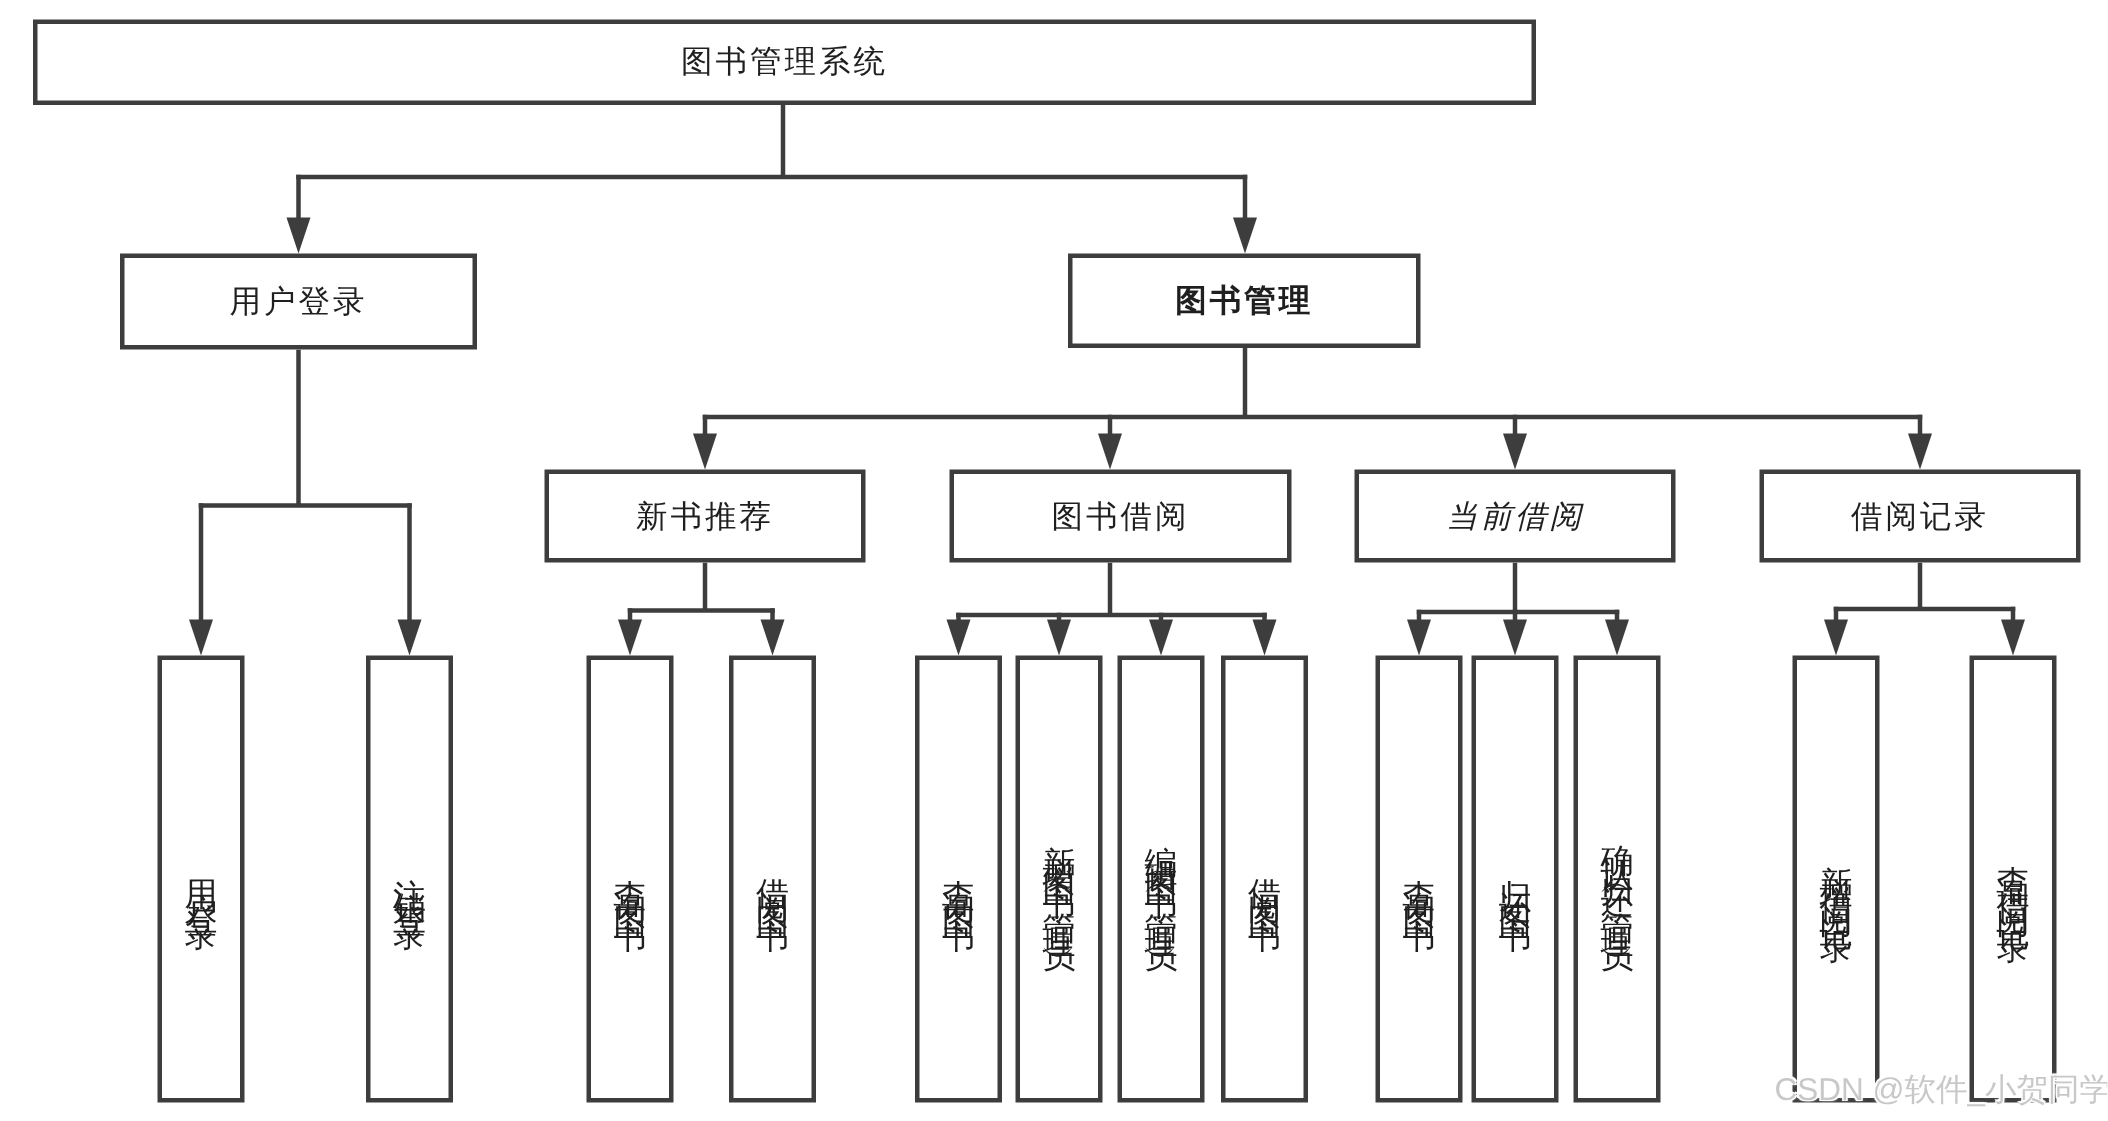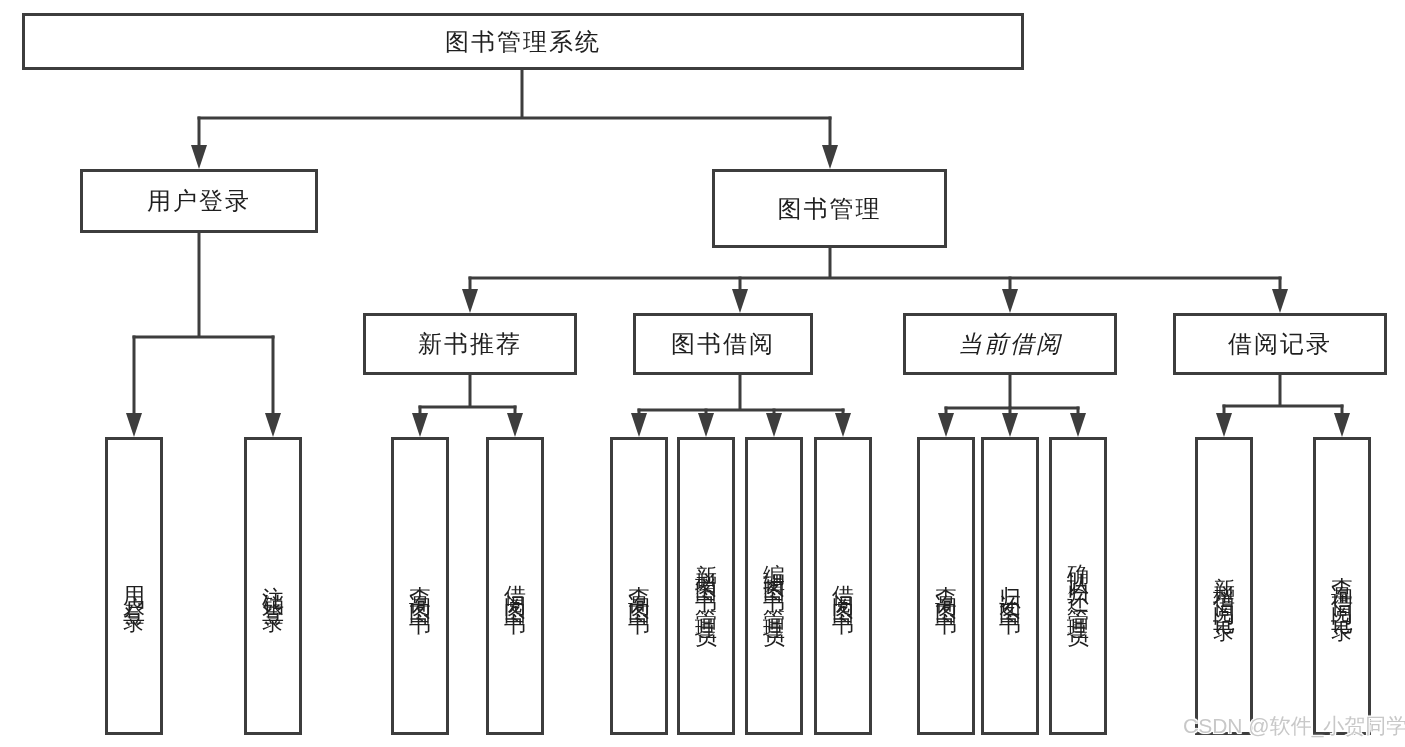--- a/index.html
+++ b/index.html
@@ -26,21 +26,21 @@
     box-sizing: border-box;
     background: #ffffff;
     border: 3px solid #3d3d3d;
     display: flex;
     align-items: center;
     justify-content: center;
     z-index: 2;
   }
   .box .lbl {
     color: #1f1f1f;
-    font-size: 24px;
+    font-size: 21px;
     letter-spacing: 2px;
     white-space: nowrap;
     line-height: 1;
   }
   .box.leaf .lbl {
     writing-mode: vertical-rl;
     text-orientation: mixed;
     font-size: 22px;
     letter-spacing: 9px;
     white-space: nowrap;
@@ -130,28 +130,28 @@
     </g>
   </svg>
 
   <div class="box" style="left:22px; top:13px; width:1002px; height:57px;">
     <span class="lbl">图书管理系统</span>
   </div>
 
   <div class="box" style="left:80px; top:169px; width:238px; height:64px;">
     <span class="lbl">用户登录</span>
   </div>
-  <div class="box" style="left:712px; top:169px; width:235px; height:79px;">
+  <div class="box" style="left:712px; top:169px; width:235px; height:63px;font-weight:bold;">
     <span class="lbl">图书管理</span>
   </div>
 
   <div class="box" style="left:363px; top:313px; width:214px; height:62px;">
     <span class="lbl">新书推荐</span>
   </div>
-  <div class="box" style="left:633px; top:313px; width:180px; height:62px;">
+  <div class="box" style="left:633px; top:313px; width:228px; height:62px;">
     <span class="lbl">图书借阅</span>
   </div>
   <div class="box" style="left:903px; top:313px; width:214px; height:62px;font-style:italic;">
     <span class="lbl">当前借阅</span>
   </div>
   <div class="box" style="left:1173px; top:313px; width:214px; height:62px;">
     <span class="lbl">借阅记录</span>
   </div>
 
   <div class="box leaf" style="left:105px; top:437px; width:58px; height:298px;">

